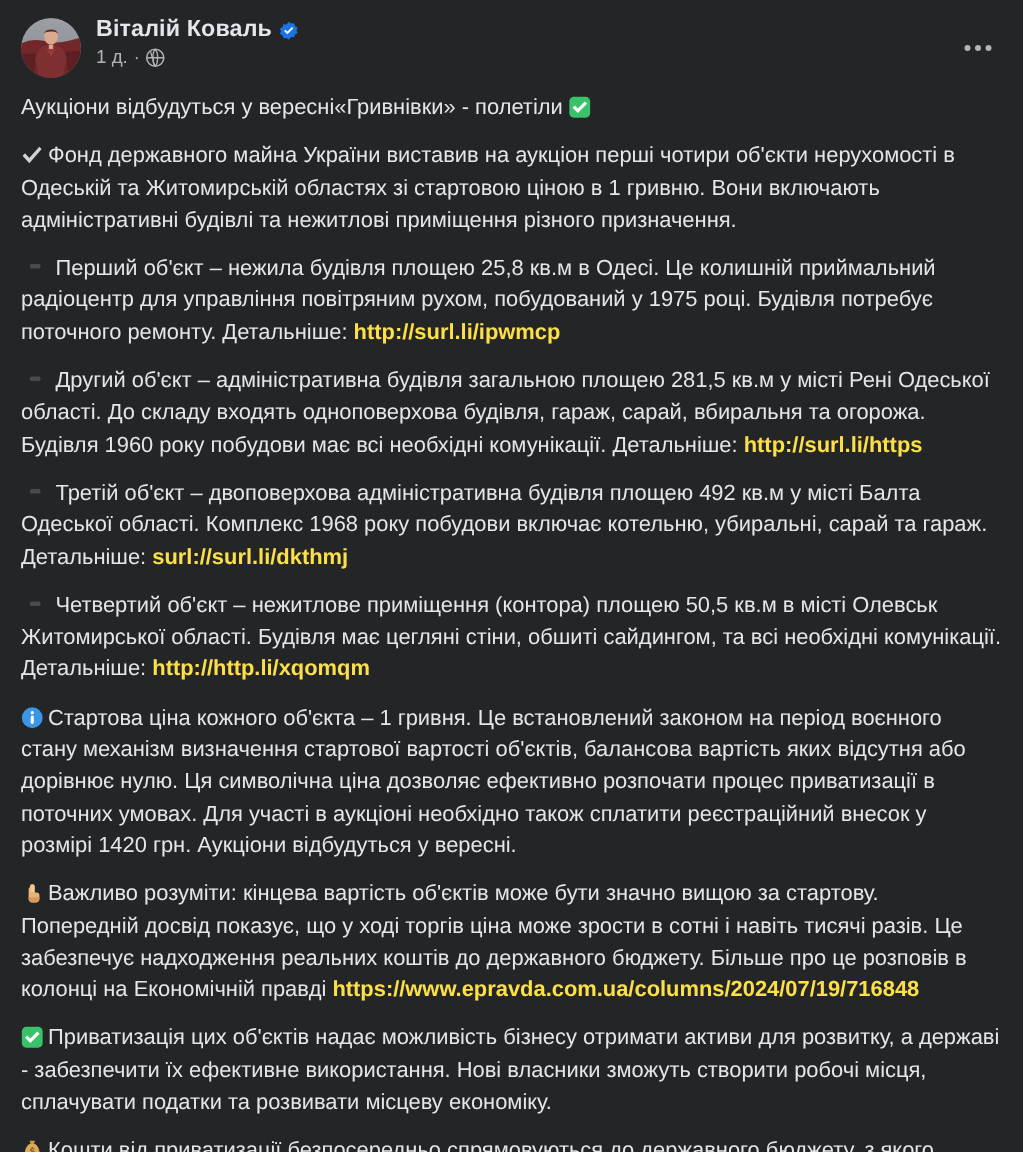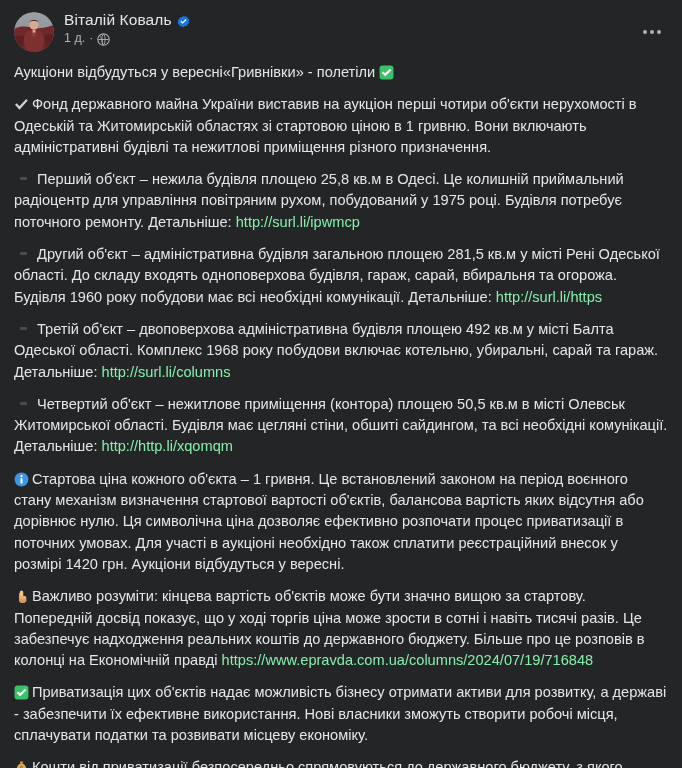--- a/index.html
+++ b/index.html
@@ -51,34 +51,34 @@
     padding-top: 1px;
   }
   .author-row {
     display: flex;
     align-items: center;
     gap: 5px;
     line-height: 1.1;
   }
   .author-name {
     font-size: 15.5px;
-    font-weight: normal;
+    font-weight: bold;
     color: #e4e6eb;
     letter-spacing: 0.1px;
   }
   .verified-badge {
     width: 13px;
     height: 13px;
     display: inline-block;
     position: relative;
     top: 1px;
   }
   .meta-row {
     display: flex;
-    align-items: center;
+    align-items: flex-start;
     gap: 4px;
     margin-top: 3px;
     font-size: 12.5px;
     color: #b0b3b8;
   }
   .meta-sep { color: #b0b3b8; font-size: 12px; }
   .globe-icon { width: 13px; height: 13px; display: inline-block; position: relative; top: 1px; }
 
   .more-button {
     position: absolute;
@@ -128,24 +128,25 @@
     display: inline-block;
     width: 7px;
     height: 3px;
     background: #4a4b4d;
     border-radius: 1px;
     vertical-align: 4px;
     margin: 0 10px 0 6px;
   }
 
   a.link, .link {
-    color: #86efac;
+    color: #fde047;
     text-decoration: none;
     word-break: break-all;
     cursor: pointer;
+    font-weight: bold;
   }
 </style>
 </head>
 <body>
 
 <div class="post-card">
 
   <div class="post-header">
 
     <div class="avatar">
@@ -227,21 +228,21 @@
 
     <p class="para">
       <span class="bullet-dash"></span><span>Перший об'єкт – нежила будівля площею 25,8 кв.м в Одесі. Це колишній приймальний радіоцентр для управління повітряним рухом, побудований у 1975 році. Будівля потребує поточного ремонту. Детальніше: </span><span class="link">http://surl.li/ipwmcp</span>
     </p>
 
     <p class="para">
       <span class="bullet-dash"></span><span>Другий об'єкт – адміністративна будівля загальною площею 281,5 кв.м у місті Рені Одеської області. До складу входять одноповерхова будівля, гараж, сарай, вбиральня та огорожа. Будівля 1960 року побудови має всі необхідні комунікації. Детальніше: </span><span class="link">http://surl.li/https</span>
     </p>
 
     <p class="para">
-      <span class="bullet-dash"></span><span>Третій об'єкт – двоповерхова адміністративна будівля площею 492 кв.м у місті Балта Одеської області. Комплекс 1968 року побудови включає котельню, убиральні, сарай та гараж. Детальніше: </span><span class="link">http://surl.li/columns</span>
+      <span class="bullet-dash"></span><span>Третій об'єкт – двоповерхова адміністративна будівля площею 492 кв.м у місті Балта Одеської області. Комплекс 1968 року побудови включає котельню, убиральні, сарай та гараж. Детальніше: </span><span class="link">surl://surl.li/dkthmj</span>
     </p>
 
     <p class="para">
       <span class="bullet-dash"></span><span>Четвертий об'єкт – нежитлове приміщення (контора) площею 50,5 кв.м в місті Олевськ Житомирської області. Будівля має цегляні стіни, обшиті сайдингом, та всі необхідні комунікації. Детальніше: </span><span class="link">http://http.li/xqomqm</span>
     </p>
 
     <p class="para">
       <span class="emo-svg">
         <svg viewBox="0 0 16 16" width="15" height="15" aria-hidden="true">
           <circle cx="8" cy="8" r="7.4" fill="#3b96e8"></circle>

